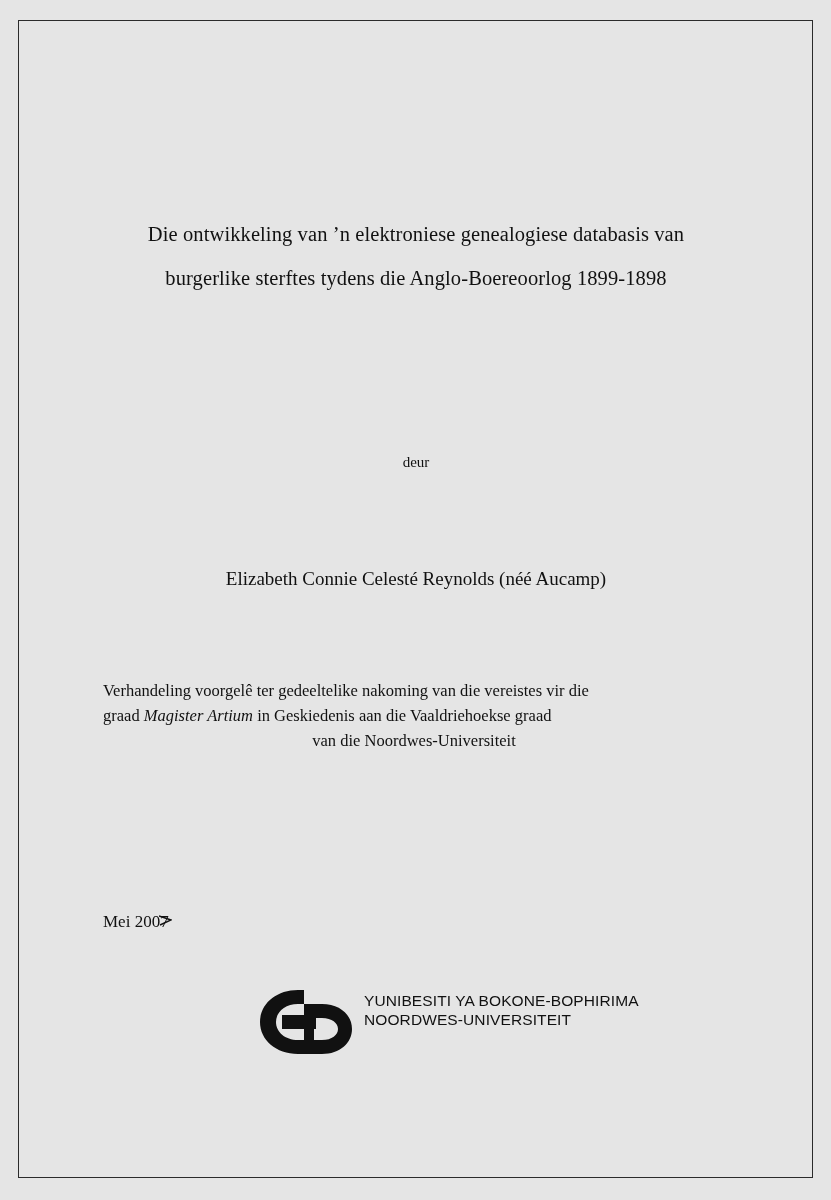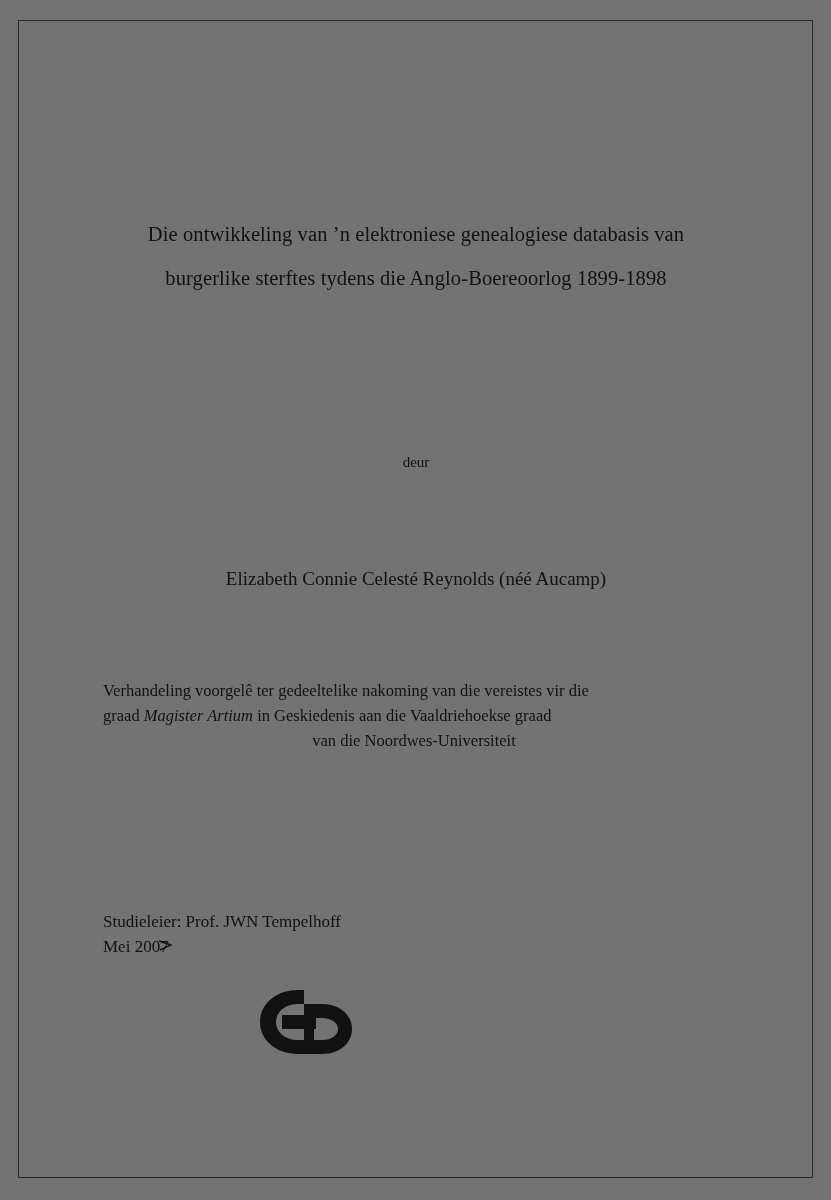--- a/index.html
+++ b/index.html
@@ -11,21 +11,21 @@
     width: 831px;
     height: 1200px;
     font-family: "Liberation Serif", serif;
     color: #111111;
     overflow: hidden;
   }
   .page {
     position: relative;
     width: 831px;
     height: 1200px;
-    background: #737373;
+    background: #e5e5e5;
     box-sizing: border-box;
   }
   
   .page-frame {
     position: absolute;
     left: 18px;
     top: 20px;
     right: 18px;
     bottom: 22px;
     border: 1.5px solid #2b2b2b;
@@ -154,35 +154,36 @@
 
     <div class="author">Elizabeth Connie Celesté Reynolds (néé Aucamp)</div>
 
     <div class="statement">
       <div class="l1">Verhandeling voorgelê ter gedeeltelike nakoming van die vereistes vir die</div>
       <div class="l2"><span>graad </span><i>Magister Artium</i><span> in Geskiedenis aan die Vaaldriehoekse graad</span></div>
       <div class="l3">van die Noordwes-Universiteit</div>
     </div>
 
     <div class="supervisor">
-      <div>Studieleier: Prof. JWN Tempelhoff</div>
       <div class="date-line">
         <span>Mei 2007</span>
         <svg class="date-strike" viewBox="0 0 13 11">
           <path d="M0 1 L12 5 L1 10" stroke="#111111" stroke-width="1.4" fill="none"></path>
         </svg>
       </div>
     </div>
 
     <div class="logo">
       <svg class="logo-mark" viewBox="0 0 112 72">
 
         <path d="M46 4 C24 4 8 18 8 36 C8 54 24 68 46 68 L52 68 L52 54 L46 54 C33 54 24 46 24 36 C24 26 33 18 46 18 L52 18 L52 4 Z" fill="#111111"></path>
         <rect x="30" y="29" width="34" height="14" fill="#111111"></rect>
         <path d="M58 18 L70 18 C88 18 100 29 100 43 C100 57 88 68 70 68 L58 68 L58 54 L70 54 C80 54 86 49 86 43 C86 37 80 32 70 32 L58 32 Z" fill="#111111"></path>
         <rect x="52" y="18" width="10" height="50" fill="#111111"></rect>
       </svg>
       <div class="logo-text">
+        <div>YUNIBESITI YA BOKONE-BOPHIRIMA</div>
+        <div>NOORDWES-UNIVERSITEIT</div>
       </div>
     </div>
 
   </div>
 </div>
 
 </body></html>

